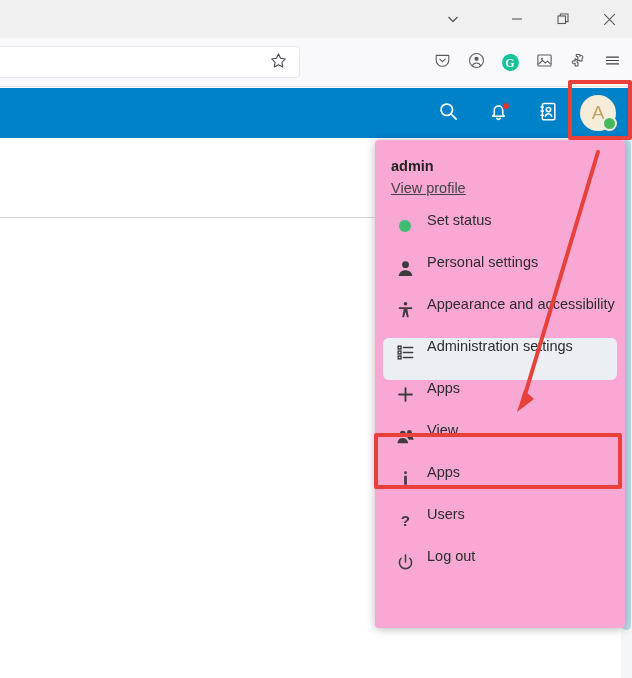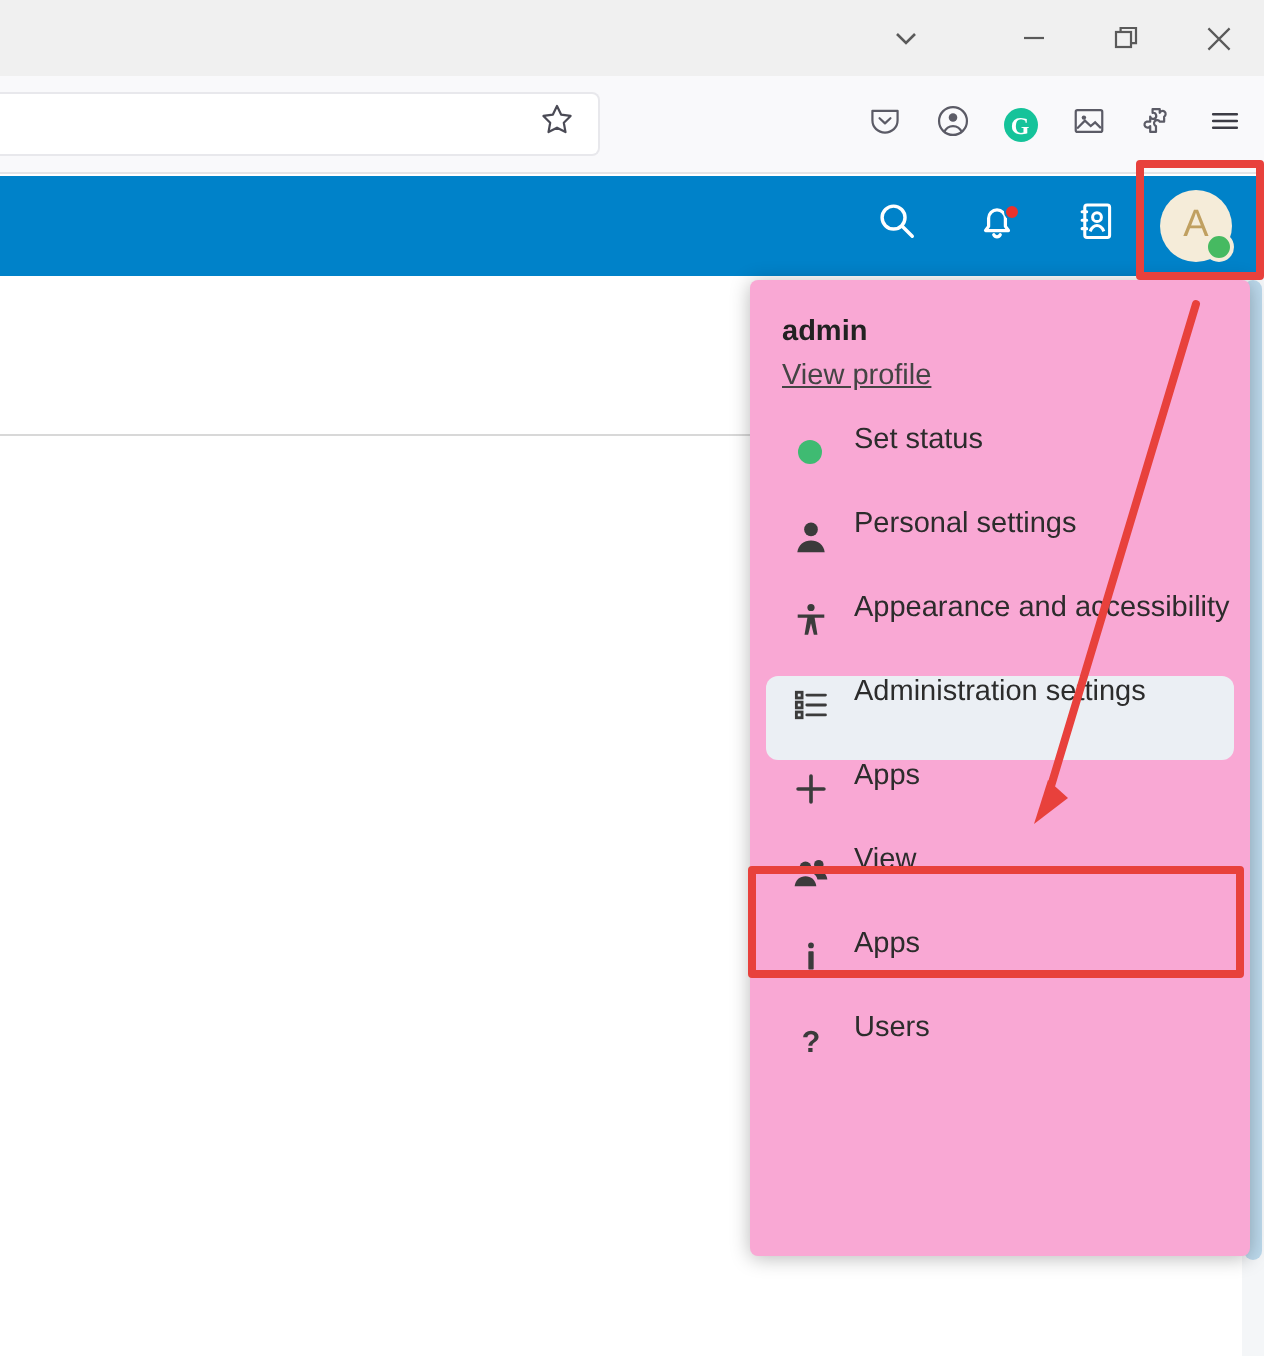--- a/index.html
+++ b/index.html
@@ -396,20 +396,29 @@
 
       <div class="menu-item">
         <span class="mi-icon">
           <svg width="19" height="19" viewBox="0 0 20 20">
             <text x="10" y="16" text-anchor="middle" font-size="16" font-family="Liberation Sans, sans-serif" font-weight="bold" fill="#3b3b3b">?</text>
           </svg>
         </span>
         <span class="mi-label">Users</span>
       </div>
 
+      <div class="menu-item">
+        <span class="mi-icon">
+          <svg width="19" height="19" viewBox="0 0 20 20" fill="none" stroke="#3b3b3b" stroke-width="1.6" stroke-linecap="round">
+            <path d="M5.4 5.6 a6.4 6.4 0 1 0 9.2 0"></path>
+            <path d="M10 2.2 V9.4"></path>
+          </svg>
+        </span>
+        <span class="mi-label">Log out</span>
+      </div>
 
     </div>
   </div>
 
   <div class="redbox" id="redbox-avatar"></div>
   <div class="redbox" id="redbox-users"></div>
 
   <svg class="arrow-svg" width="632" height="678">
     <line x1="598" y1="152" x2="524" y2="398" stroke="#e8413c" stroke-width="4" stroke-linecap="round"></line>
     <polygon points="517,412 524,390 534,399" fill="#e8413c"></polygon>

